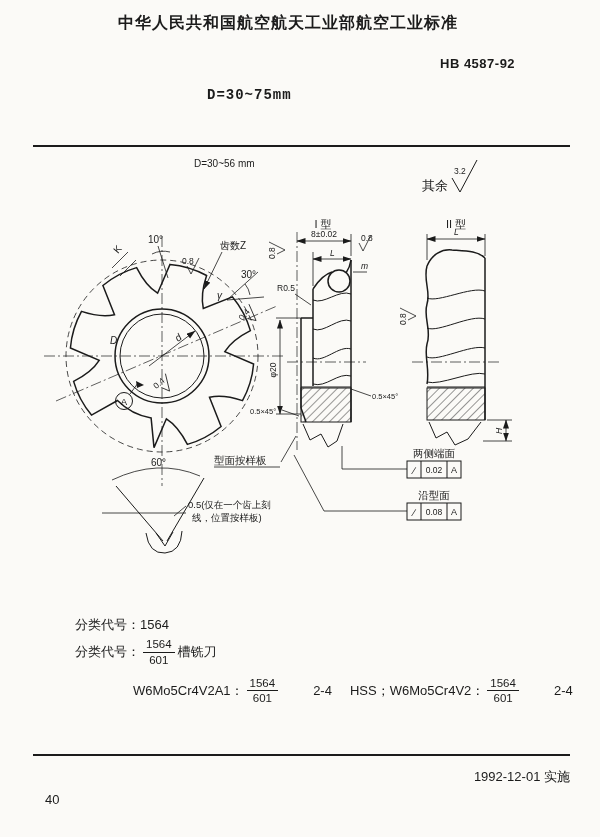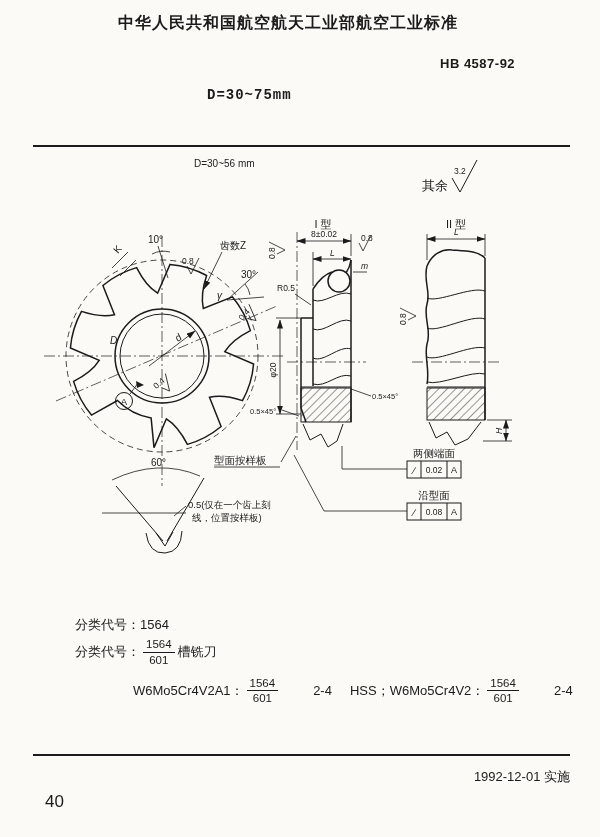--- a/index.html
+++ b/index.html
@@ -29,21 +29,21 @@
   .dline{display:flex;align-items:center;margin-bottom:6px;}
   .dline3{margin-left:58px;margin-top:10px;}
   .frac{display:inline-flex;flex-direction:column;text-align:center;font-size:11.5px;
         vertical-align:middle;margin:0 3px;}
   .frac .num{border-bottom:1px solid #1b1b1b;padding:0 3px 1px 3px;}
   .frac .den{padding-top:1px;}
   .gap-lg{margin-left:32px;}
   .gap-xl{margin-left:18px;}
   .footer-left{top:768px;left:33px;font-size:13px;font-weight:bold;}
   .footer-right{top:768px;right:30px;font-size:13px;font-weight:normal;}
-  .page-no{top:792px;left:45px;font-size:17px;}
+  .page-no{top:792px;left:45px;font-size:13px;}
 </style>
 </head>
 <body>
 
 <div class="page">
 
   <div class="abs hdr-org">中华人民共和国航空航天工业部航空工业标准</div>
   <div class="abs std-no">HB 4587-92</div>
   <div class="abs subtitle">D=30~75mm</div>
 

